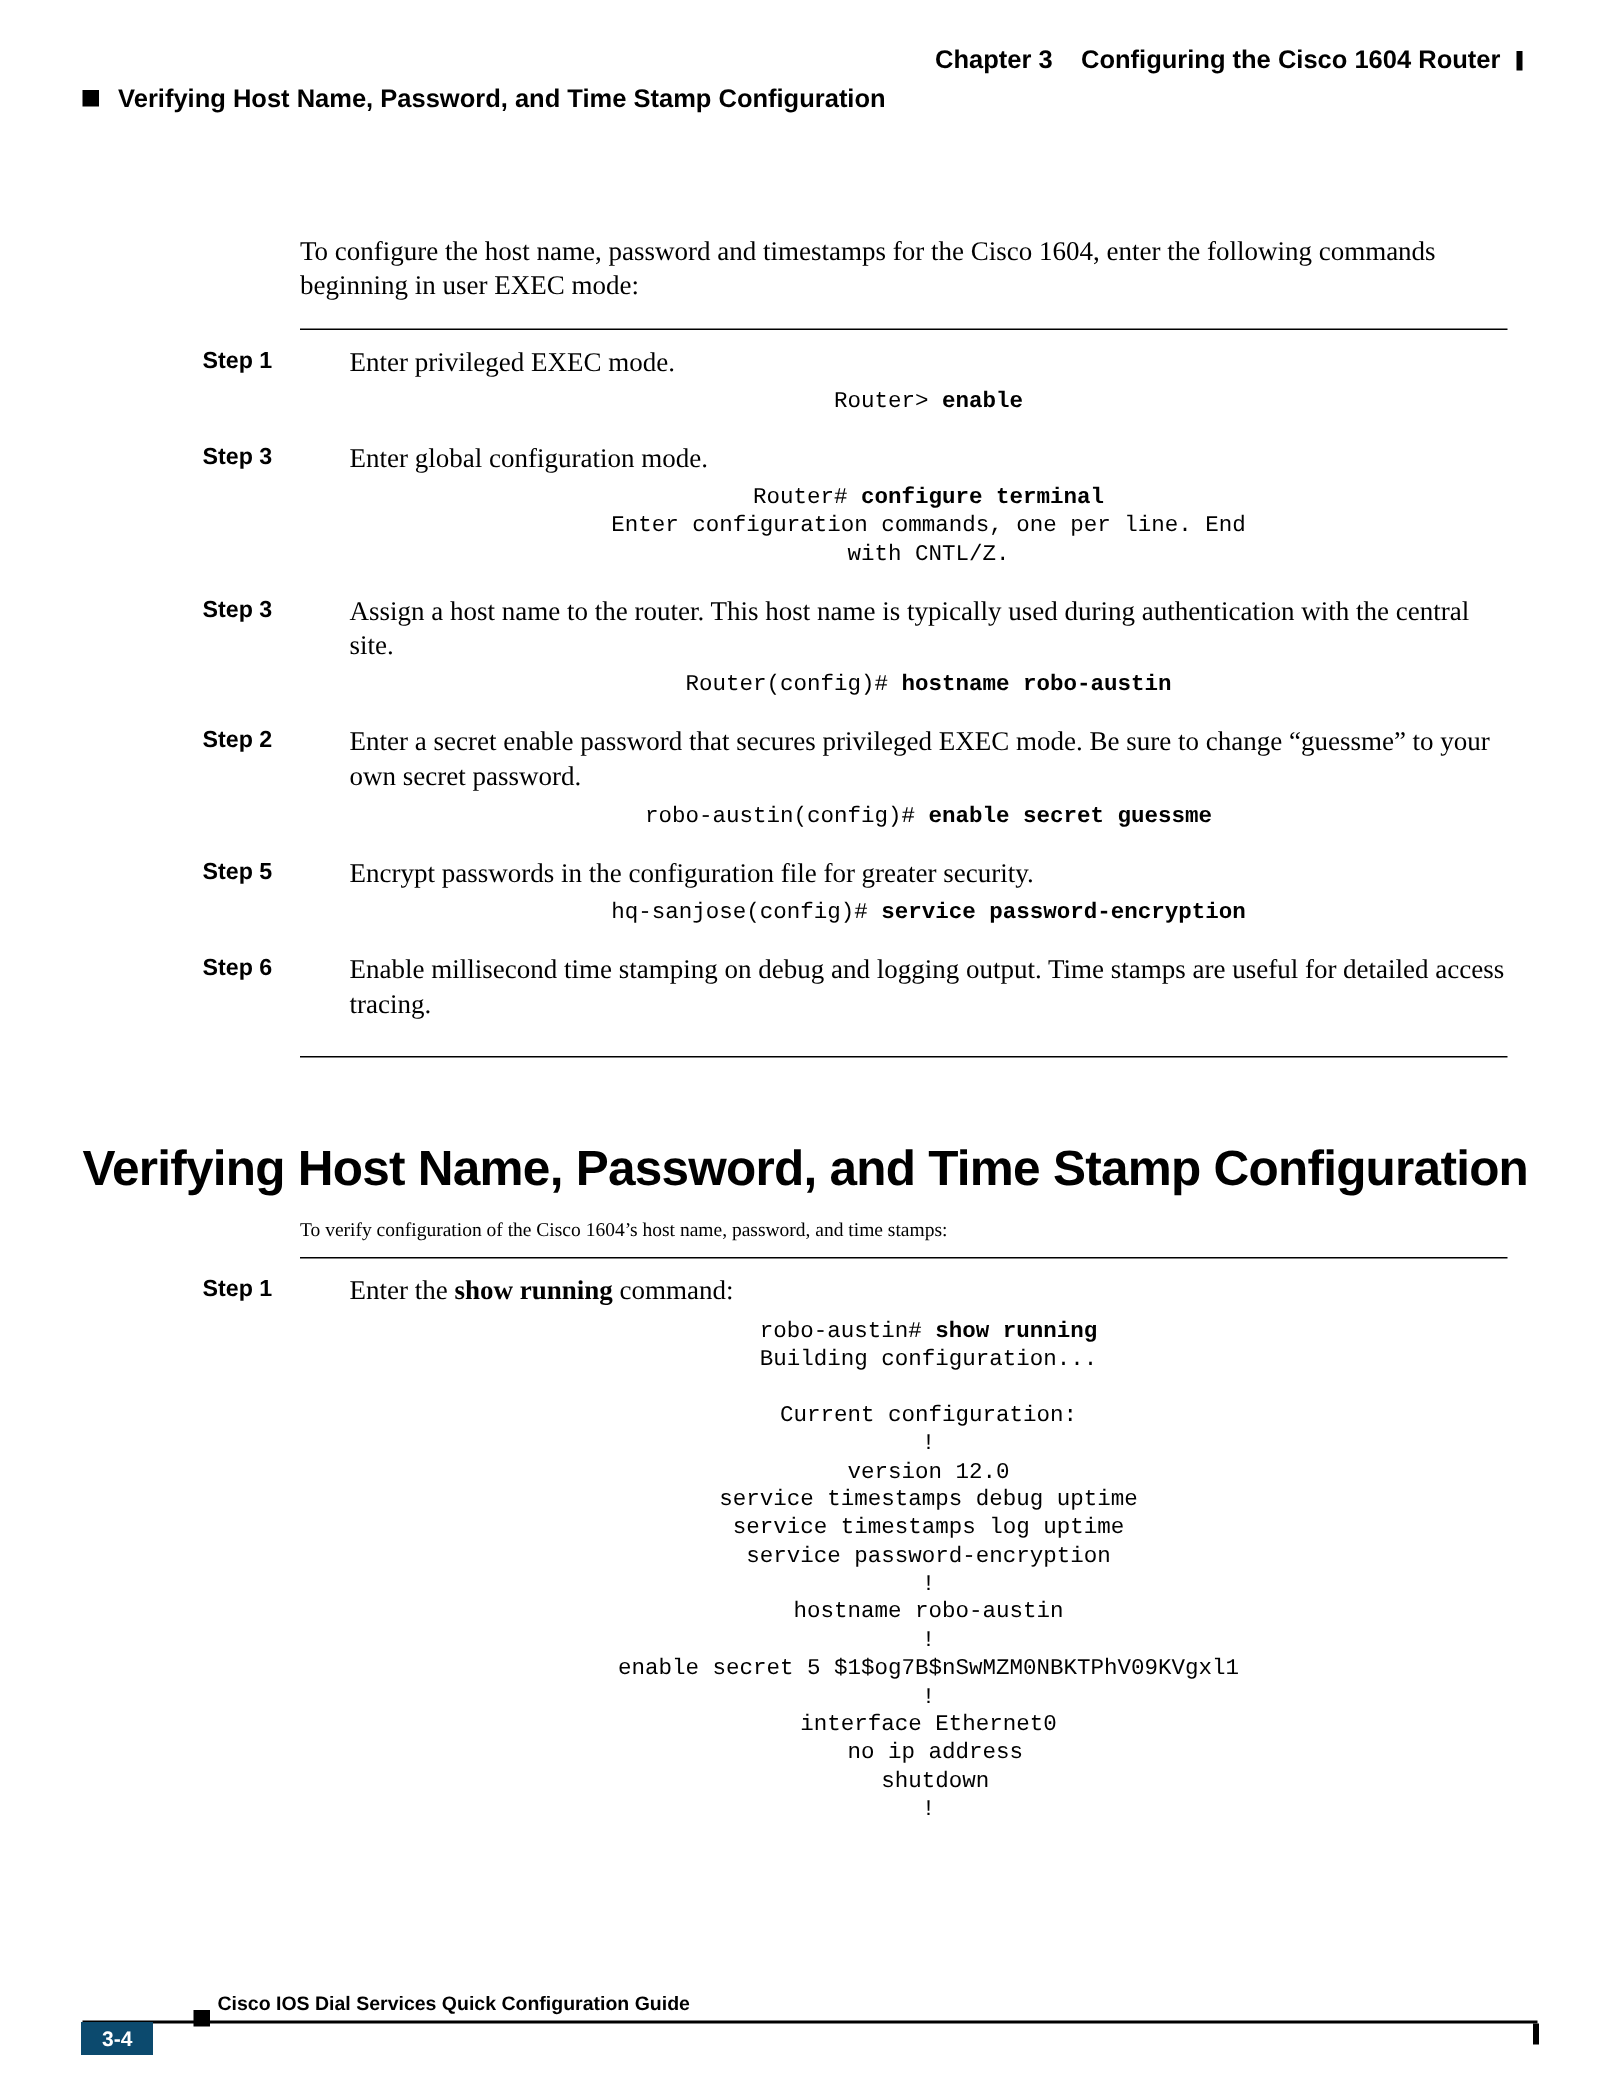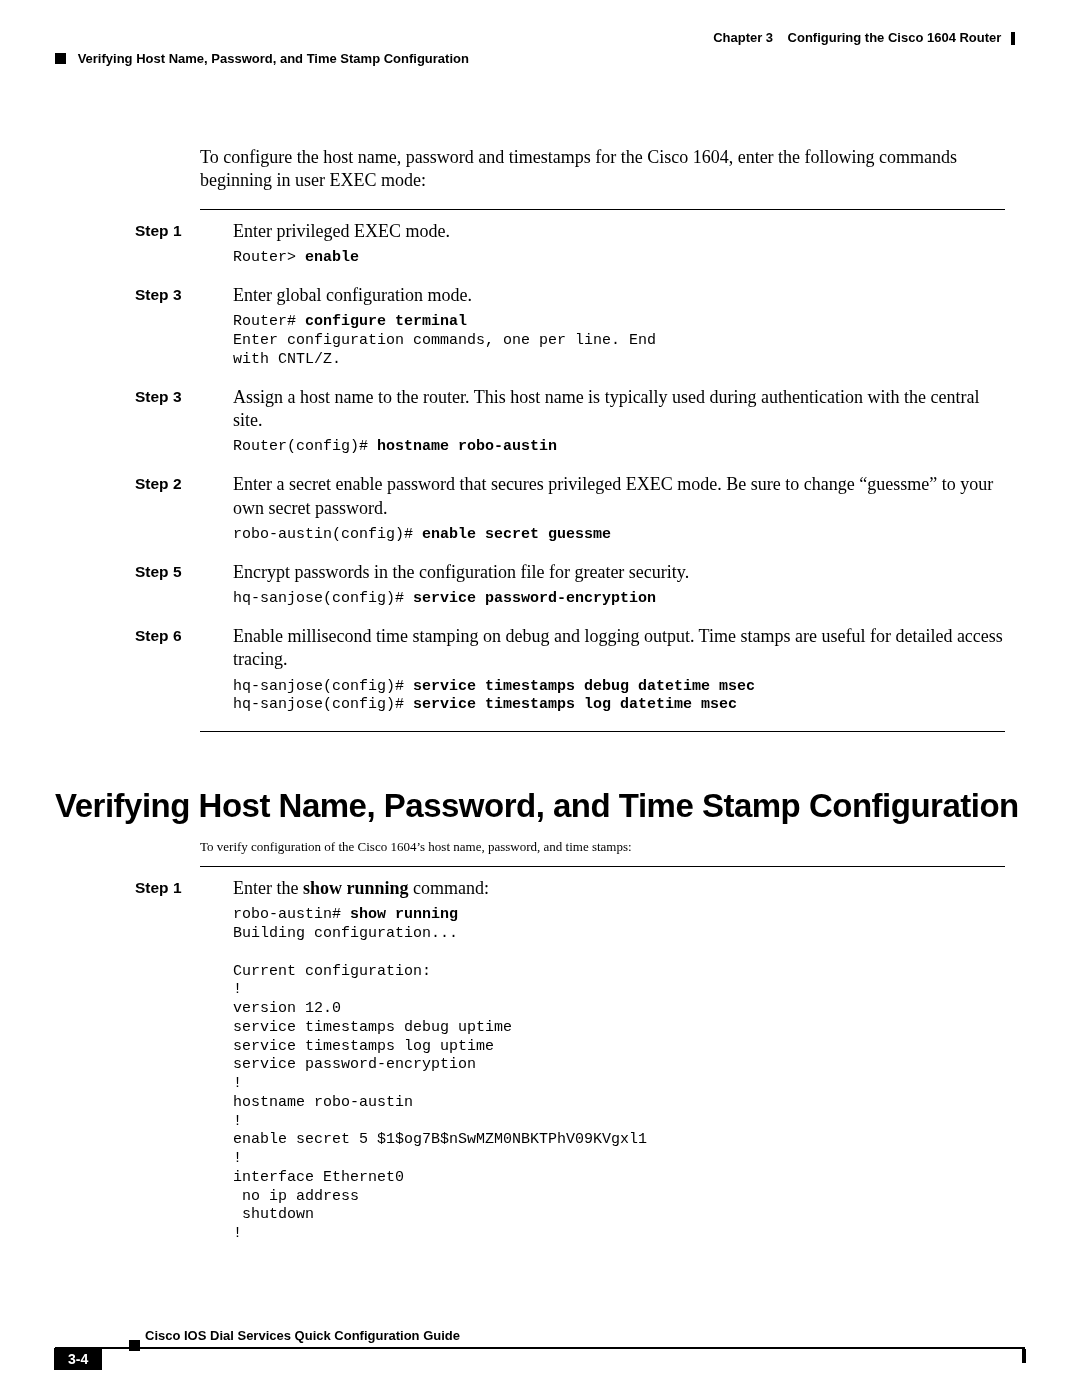--- a/index.html
+++ b/index.html
@@ -12,21 +12,21 @@
   }
   .page {
     width: 1080px;
     height: 1397px;
     position: relative;
     box-sizing: border-box;
     padding: 30px 55px 0 55px;
   }
   .hdr {
     font-family: Arial, Helvetica, sans-serif;
-    font-size: 13px;
+    font-size: 17px;
   }
   .hdr-top {
     text-align: right;
     padding-right: 10px;
   }
   .hdr-top .chap { font-weight: bold; }
   .hdr-top .bar {
     display: inline-block;
     width: 4px;
     height: 13px;
@@ -86,20 +86,21 @@
     flex: 1;
     font-size: 18px;
     line-height: 1.3;
   }
   .step-body .txt { margin-bottom: 6px; }
   .code {
     font-family: "Courier New", Courier, monospace;
     font-size: 15px;
     white-space: pre-wrap;
     line-height: 1.25;
+    text-align: center;
   }
   .code b { font-weight: bold; }
   h1.section {
     font-family: Arial, Helvetica, sans-serif;
     font-weight: 900;
     font-size: 33px;
     margin: 55px 0 14px 0;
     letter-spacing: -0.5px;
   }
   .section-para {
@@ -132,21 +133,21 @@
     left: 74px;
     top: -9px;
     width: 11px;
     height: 11px;
     background: #000;
   }
   .footer .pagenum-box {
     position: absolute;
     left: -1px;
     top: -1px;
-    background: #000000;
+    background: #0c4a6e;
     color: #fff;
     font-weight: bold;
     font-size: 14px;
     padding: 3px 14px;
   }
   .footer .rbar {
     position: absolute;
     right: -1px;
     top: 0px;
     width: 4px;
@@ -218,22 +219,20 @@
       <div class="step-body">
         <div class="txt">Encrypt passwords in the configuration file for greater security.</div>
         <div class="code"><span>hq-sanjose(config)# </span><b>service password-encryption</b><span></span></div>
       </div>
     </div>
 
     <div class="step">
       <div class="step-label">Step 6</div>
       <div class="step-body">
         <div class="txt">Enable millisecond time stamping on debug and logging output. Time stamps are useful for detailed access tracing.</div>
-        <div class="code"><span>hq-sanjose(config)# </span><b>service timestamps debug datetime msec</b><span></span>
-<span>hq-sanjose(config)# </span><b>service timestamps log datetime msec</b></div>
       </div>
     </div>
 
   </div>
 
   <hr class="hr">
 
   <h1 class="section">Verifying Host Name, Password, and Time Stamp Configuration</h1>
 
   <div class="section-para">To verify configuration of the Cisco 1604’s host name, password, and time stamps:</div>

